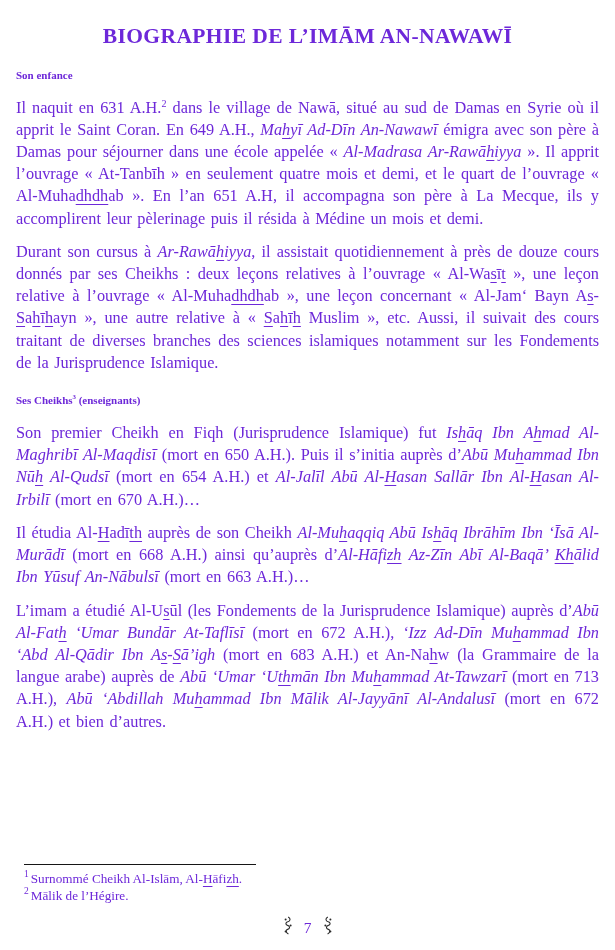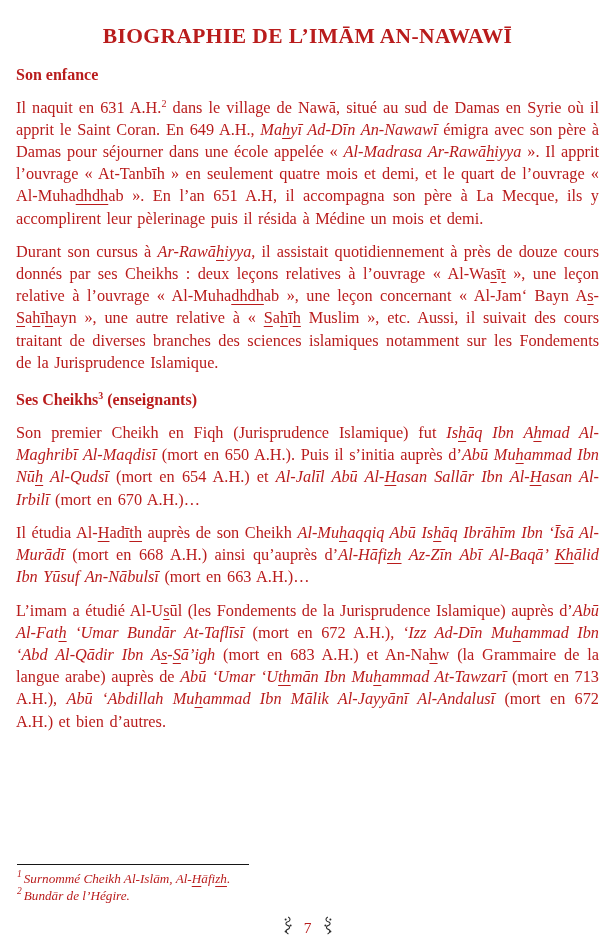--- a/index.html
+++ b/index.html
@@ -2,21 +2,21 @@
 <html lang="fr"><head>
 <meta charset="utf-8">
 <style>
   html, body { margin: 0; padding: 0; background: #888; }
   .page {
     position: relative;
     width: 615px;
     height: 950px;
     margin: 0 auto;
     background: #ffffff;
-    color: #b91c1c;
+    color: #6d28d9;
     font-family: "Liberation Serif", "DejaVu Serif", serif;
     overflow: hidden;
     box-sizing: border-box;
     padding: 0 16px;
   }
   .doc-title {
     margin: 0;
     padding-top: 25px;
     text-align: center;
     font-size: 21.5px;
@@ -28,42 +28,41 @@
     font-size: 16.3px;
     line-height: 22.2px;
   }
   p.para {
     margin: 11px 0 0 0;
     text-align: justify;
     word-spacing: 0.09em;
   }
   p.para.intro { margin-top: 15px; }
   h2.sec-heading {
-    font-size: 16px;
+    font-size: 11px;
     font-weight: bold;
     margin: 15px 0 0 0;
     line-height: 22px;
   }
   sup {
     font-size: 0.62em;
     line-height: 0;
     vertical-align: super;
   }
   u {
     text-decoration: underline;
     text-decoration-thickness: 1px;
     text-underline-offset: 2.5px;
   }
   i u, u i { text-decoration: underline; }
   .footnote-area {
     position: absolute;
-    left: 17px;
+    left: 24px;
     right: 16px;
     bottom: 46px;
-    font-style: italic;
   }
   .footnote-rule {
     width: 232px;
     border: 0;
     border-top: 1.6px solid #161616;
     margin: 0 0 5px 0;
   }
   .footnote {
     font-size: 13.2px;
     line-height: 17.2px;
@@ -114,21 +113,21 @@
 
     <p class="para">Il étudia Al-<u>H</u>adī<u>th</u> auprès de son Cheikh <i>Al-Mu<u>h</u>aqqiq Abū Is<u>h</u>āq Ibrāhīm Ibn ‘Īsā Al-Murādī</i> (mort en 668 A.H.) ainsi qu’auprès d’<i>Al-Hāfi<u>zh</u> Az-Zīn Abī Al-Baqā’ <u>Kh</u>ālid Ibn Yūsuf An-Nābulsī</i> (mort en 663 A.H.)…</p>
 
     <p class="para">L’imam a étudié Al-U<u>s</u>ūl (les Fondements de la Jurisprudence Islamique) auprès d’<i>Abū Al-Fat<u>h</u> ‘Umar Bundār At-Taflīsī</i> (mort en 672 A.H.), <i>‘Izz Ad-Dīn Mu<u>h</u>ammad Ibn ‘Abd Al-Qādir Ibn A<u>s</u>-<u>S</u>ā’igh</i> (mort en 683 A.H.) et An-Na<u>h</u>w (la Grammaire de la langue arabe) auprès de <i>Abū ‘Umar ‘U<u>th</u>mān Ibn Mu<u>h</u>ammad At-Tawzarī</i> (mort en 713 A.H.), <i>Abū ‘Abdillah Mu<u>h</u>ammad Ibn Mālik Al-Jayyānī Al-Andalusī</i> (mort en 672 A.H.) et bien d’autres.</p>
 
   </div>
 
   <div class="footnote-area">
     <hr class="footnote-rule">
     <div class="footnote"><span class="fn-marker">1</span><span>Surnommé Cheikh Al-Islām, Al-<u>H</u>āfi<u>zh</u>.</span></div>
-    <div class="footnote"><span class="fn-marker">2</span><span>Bundār de l’Hégire.</span></div>
+    <div class="footnote"><span class="fn-marker">2</span><span>Mālik de l’Hégire.</span></div>
   </div>
 
   <div class="page-footer">
     <span class="pf-inner">
       <span class="ornament">
         <svg width="10" height="19" viewBox="0 0 10 19" aria-hidden="true">
           <path d="M5.2 1 C8 2.6 7.4 5.2 4.8 5.8 C2.4 6.4 2.2 8.6 4.6 9.4 C7.2 10.2 7.2 12.6 4.6 13.4 C2.4 14.1 2.6 16.4 5.4 18" fill="none" stroke="#2a2a2a" stroke-width="1.1"></path>
           <circle cx="2.6" cy="3.4" r="1" fill="#2a2a2a"></circle>
           <circle cx="7.6" cy="9.4" r="1" fill="#2a2a2a"></circle>
           <circle cx="2.6" cy="15.4" r="1" fill="#2a2a2a"></circle>

